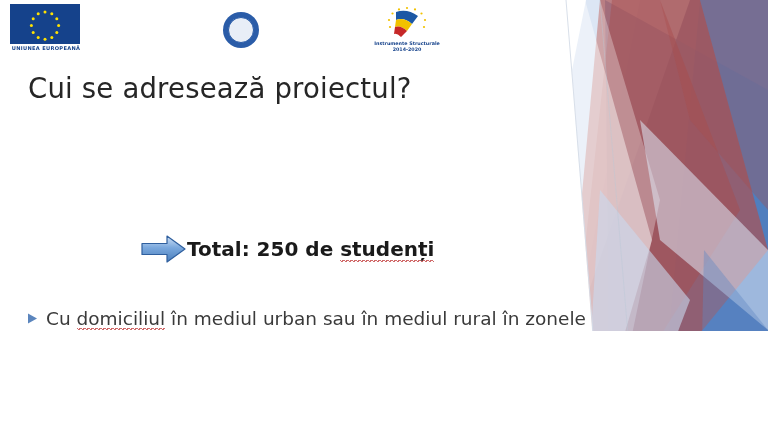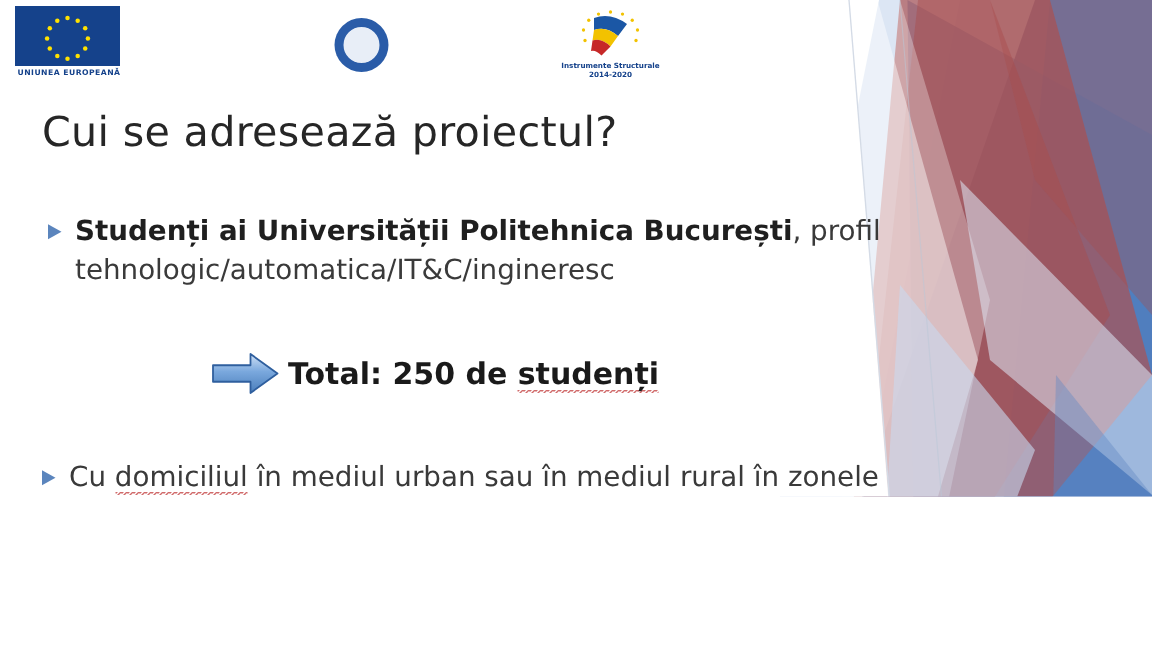--- a/index.html
+++ b/index.html
@@ -146,21 +146,21 @@
     top: 234px;
     display: flex;
     align-items: center;
   }
   .arrow-ico { width: 47px; height: 30px; flex: 0 0 auto; }
   .arrow-ico svg { display: block; }
   .total-text {
     font-size: 20px;
     font-weight: bold;
     color: #1a1a1a;
-    margin-left: 5px;
+    margin-left: 0;
     white-space: nowrap;
   }
 </style>
 </head>
 <body>
 
 <div id="slide">
 
   <div class="bg-layer">
     <svg class="facet" viewBox="0 0 768 431" preserveAspectRatio="none">
@@ -242,28 +242,20 @@
         <div>2014-2020</div>
       </div>
     </div>
 
   </div>
 
   <div class="content">
 
     <div class="title">Cui se adresează proiectul?</div>
 
-    <div class="bullet-row bullet-1">
-      <span class="bullet-mark">
-        <svg width="13" height="13" viewBox="0 0 13 13">
-          <polygon points="2,1.5 11,6.5 2,11.5" fill="#5b85bd"></polygon>
-        </svg>
-      </span>
-      <span class="btext"><b>Studenți ai Universității Politehnica București</b><span>, profil tehnologic/automatica/IT&amp;C/ingineresc</span></span>
-    </div>
 
     <div class="total-row">
       <span class="arrow-ico">
         <svg width="47" height="30" viewBox="0 0 47 30">
           <defs>
             <linearGradient id="arrGrad" x1="0" y1="0" x2="0" y2="1">
               <stop offset="0%" stop-color="#cfe0f5"></stop>
               <stop offset="45%" stop-color="#7aa8dd"></stop>
               <stop offset="100%" stop-color="#4a7ebb"></stop>
             </linearGradient>

